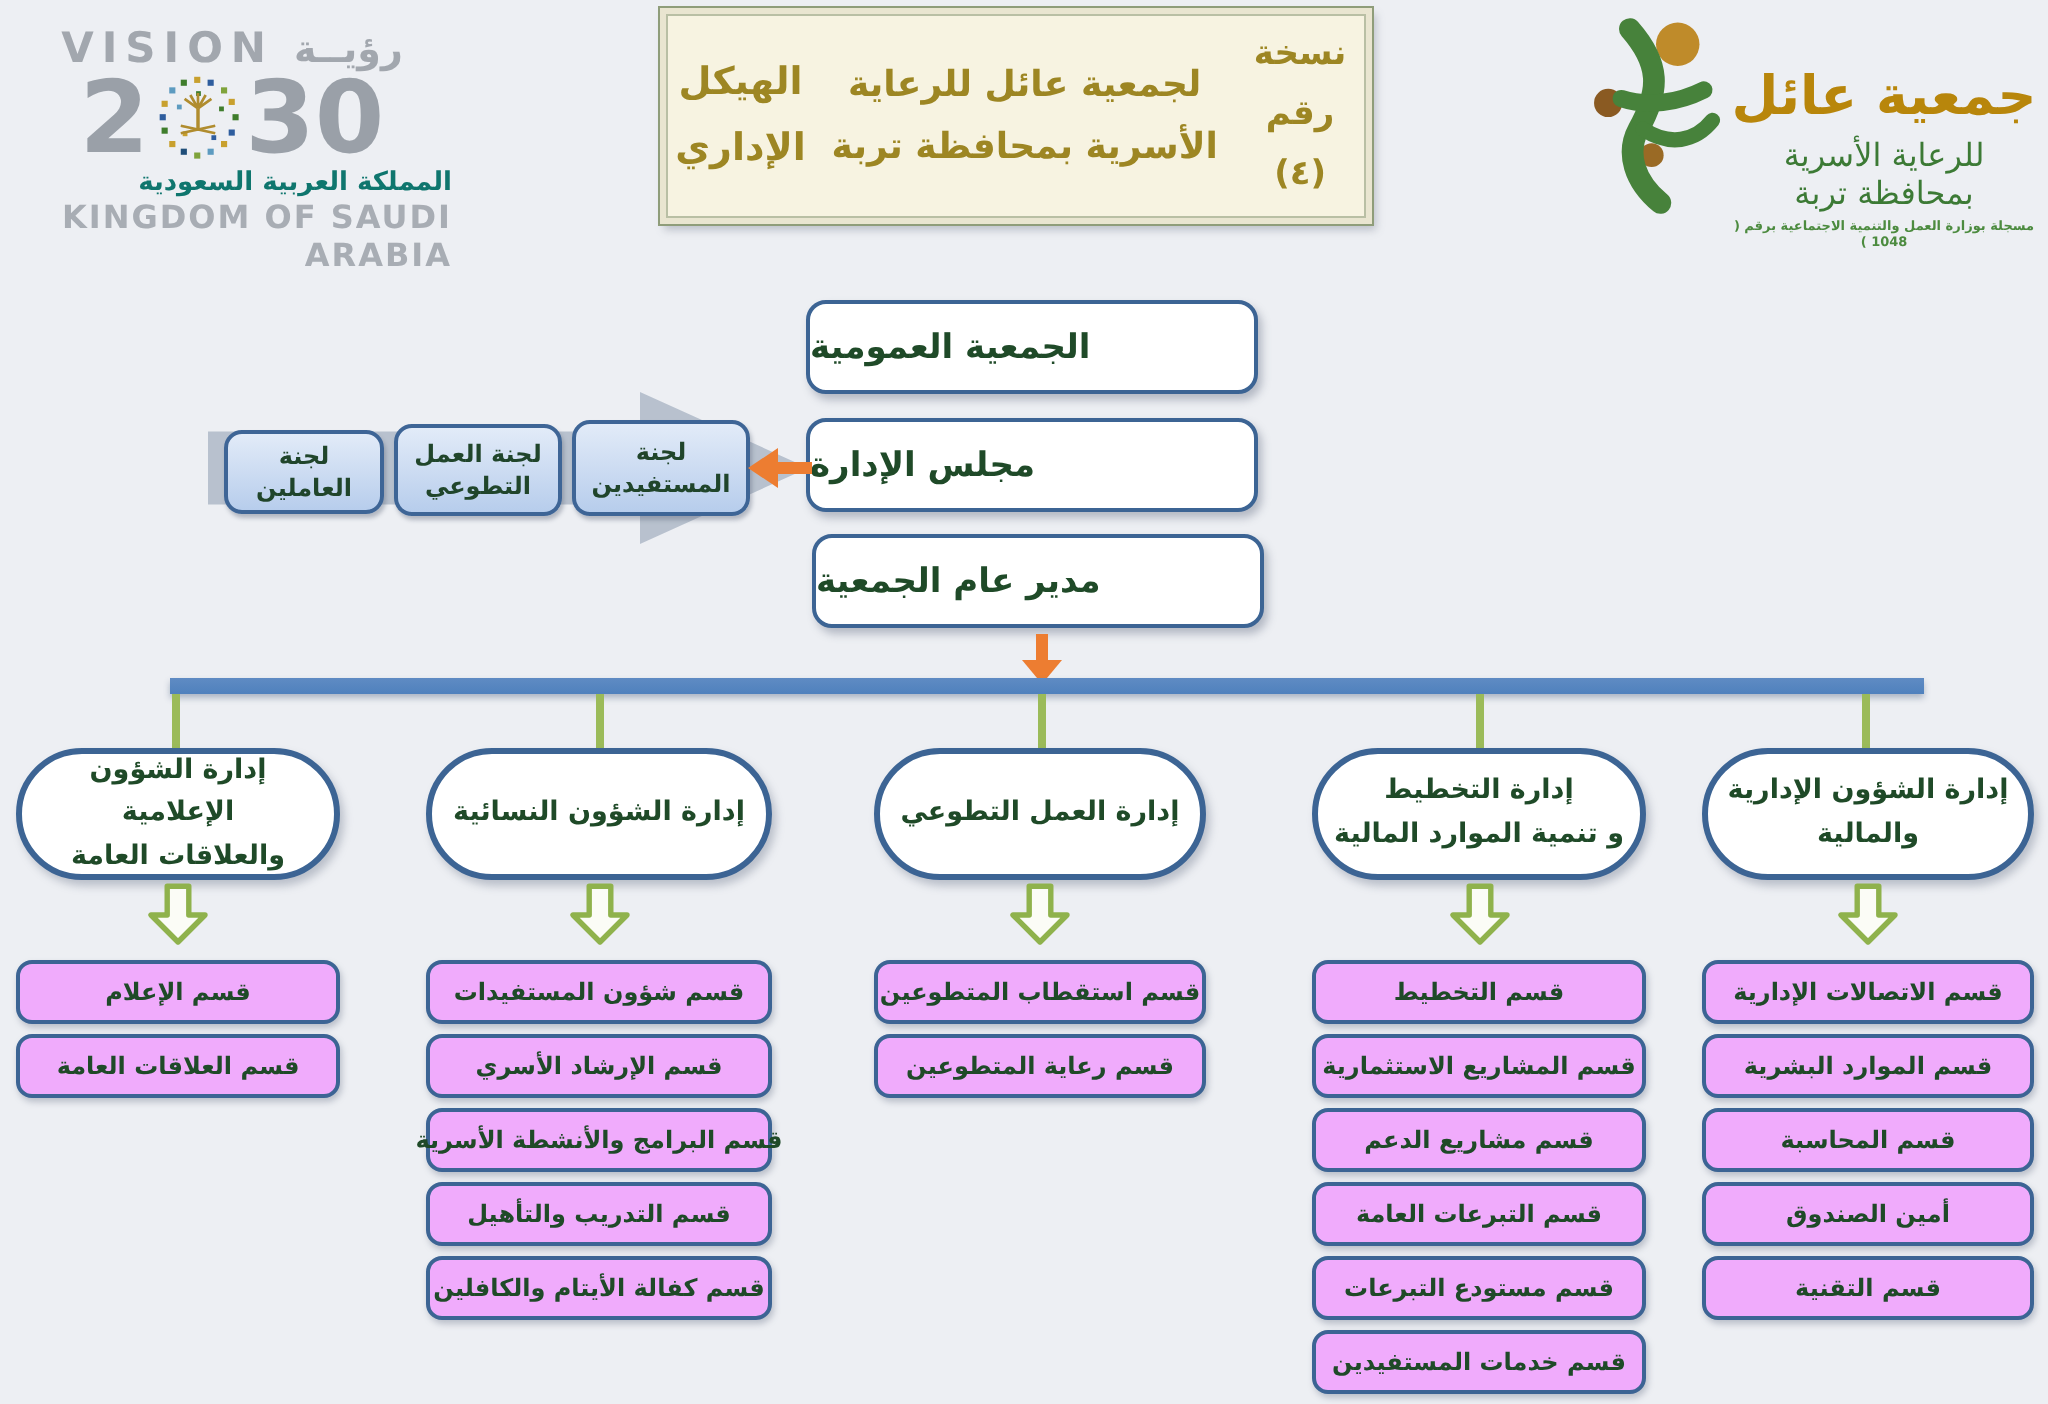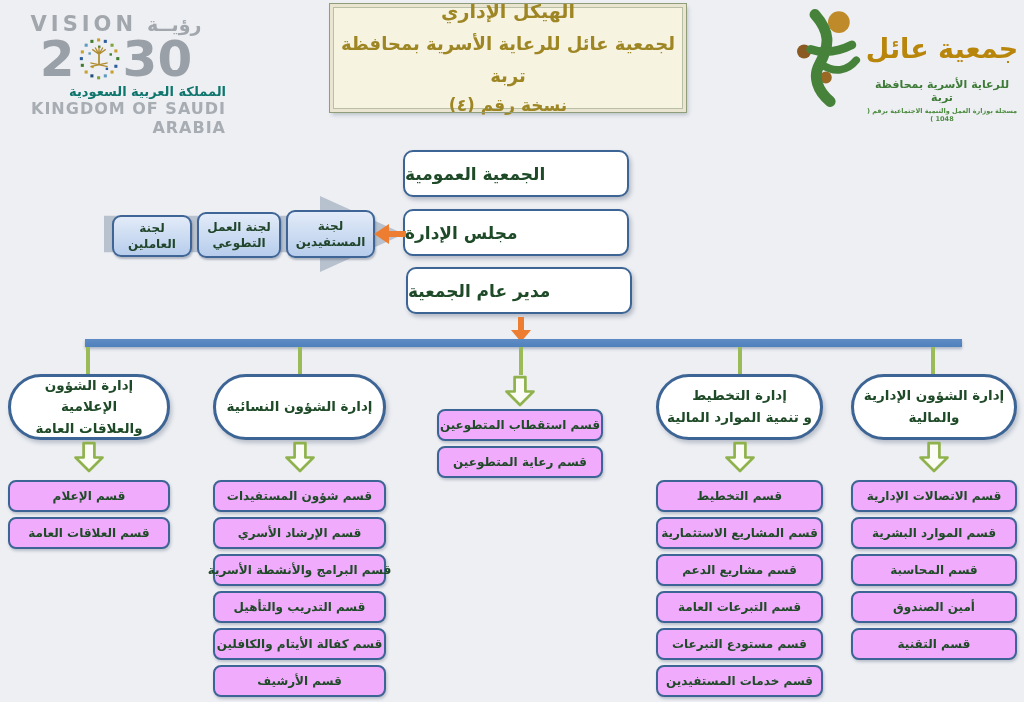--- a/index.html
+++ b/index.html
@@ -14,31 +14,31 @@
   .v-row1{font-size:21px;letter-spacing:4px;font-weight:bold;display:flex;justify-content:center;gap:10px;align-items:baseline;}
   .v-row1 .ar{letter-spacing:0;font-size:19px;}
   .v-row2{font-size:50px;font-weight:bold;line-height:46px;display:flex;justify-content:center;align-items:center;color:#9aa0a8;}
   .v-row2 svg{margin:0 1px;}
   .v-row3{font-size:13px;font-weight:bold;color:#0f766e;margin-top:2px;}
   .v-row4{font-size:16px;font-weight:bold;letter-spacing:1px;color:#a8adb4;margin-left:24px;}
   .title-box{
     position:absolute;left:330px;top:4px;width:356px;height:108px;
     background:#f7f3e1;border:3px solid #e9e5d0;outline:1px solid #8f9d7a;
     box-shadow:inset 0 0 0 1px #b9bfa4,2px 3px 4px rgba(100,110,125,.35);
-    display:flex;flex-direction:column;justify-content:center;align-items:center;
+    display:flex;flex-direction:row;justify-content:center;align-items:center;
     color:#9d8623;font-weight:bold;text-align:center;line-height:1.75;
   }
   .title-box .t1{font-size:19px;}
   .title-box .t2{font-size:18px;}
   .title-box .t3{font-size:17px;}
   .org-logo{position:absolute;left:793px;top:8px;width:228px;display:flex;align-items:flex-start;}
   .org-logo .figure{flex:0 0 70px;}
   .org-logo .txt{flex:1;text-align:center;padding-top:26px;}
   .org-name{font-size:27px;font-weight:bold;color:#b8860b;line-height:1.1;}
-  .org-tagline{font-size:11px;font-weight:bold;color:#3c7a35;margin-top:14px;}
+  .org-tagline{font-size:16px;font-weight:normal;color:#3c7a35;margin-top:4px;}
   .org-reg{font-size:6.5px;font-weight:bold;color:#4c8b3f;margin-top:3px;}
   
   .top-node{
     position:absolute;width:226px;height:47px;background:#fff;
     border:2.5px solid #3c6494;border-radius:10px;
     display:flex;align-items:center;justify-content:flex-start;
     font-size:17px;font-weight:bold;color:#1f4a28;
     box-shadow:2px 3px 4px rgba(110,120,140,.45);
   }
   
@@ -222,26 +222,27 @@
       </div>
     <div class="sec-box">
         <span dir="rtl">قسم البرامج والأنشطة الأسرية</span>
       </div>
     <div class="sec-box">
         <span dir="rtl">قسم التدريب والتأهيل</span>
       </div>
     <div class="sec-box">
         <span dir="rtl">قسم كفالة الأيتام والكافلين</span>
       </div>
-    <div class="sec-box">
-        <span dir="rtl">قسم الأرشيف</span>
-      </div>
   </div>
 
   <div class="dept-col" style="left:437px;width:166px">
+    <div class="dept-oval">
+      <span dir="rtl">إدارة العمل التطوعي</span>
+      <span dir="rtl"></span>
+    </div>
     <svg class="down-arrow" width="36" height="33" viewBox="0 0 40 36">
       <path d="M14 2 H26 V18 H35 L20 33 L5 18 H14 Z" fill="#fbfcf6" stroke="#8fb24c" stroke-width="3" stroke-linejoin="round"></path>
     </svg>
     <div class="sec-box">
         <span dir="rtl">قسم استقطاب المتطوعين</span>
       </div>
     <div class="sec-box">
         <span dir="rtl">قسم رعاية المتطوعين</span>
       </div>
   </div>

